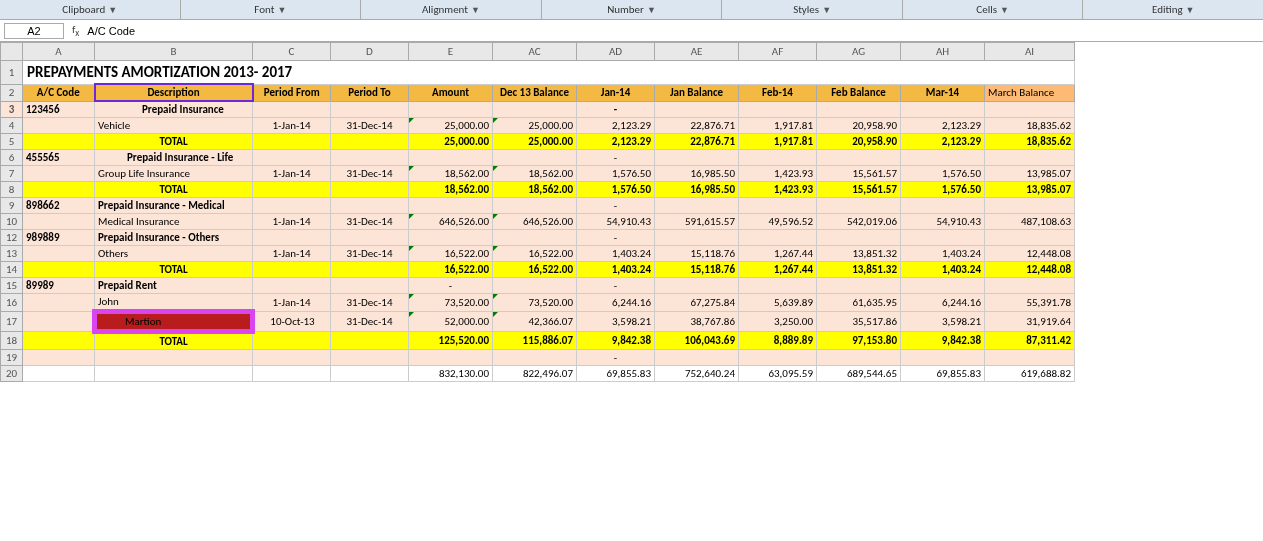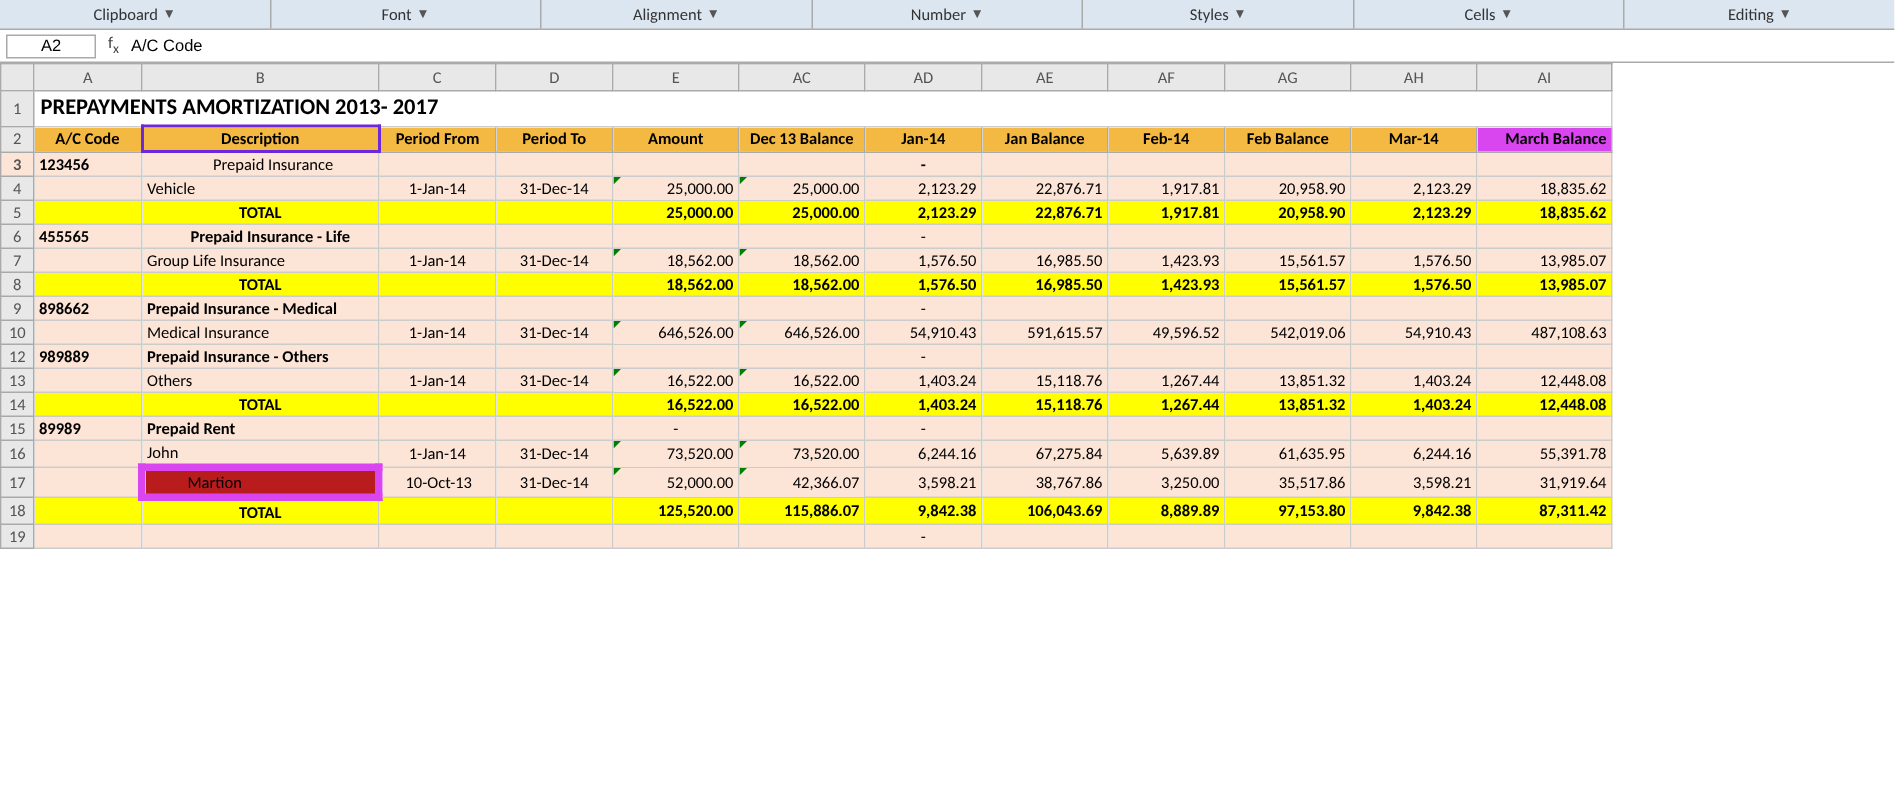--- a/index.html
+++ b/index.html
@@ -131,27 +131,27 @@
       <td style="background:#f4b942; font-weight:bold; text-align:center; border:2px solid #6d28d9;">Description</td>
       <td style="background:#f4b942; font-weight:bold; text-align:center; border:1px solid #aaa;">Period From</td>
       <td style="background:#f4b942; font-weight:bold; text-align:center; border:1px solid #aaa;">Period To</td>
       <td style="background:#f4b942; font-weight:bold; text-align:center; border:1px solid #aaa;">Amount</td>
       <td style="background:#f4b942; font-weight:bold; text-align:center; border:1px solid #aaa;margin-top:32px;">Dec 13 Balance</td>
       <td style="background:#f4b942; font-weight:bold; text-align:center; border:1px solid #aaa;">Jan-14</td>
       <td style="background:#f4b942; font-weight:bold; text-align:center; border:1px solid #aaa;">Jan Balance</td>
       <td style="background:#f4b942; font-weight:bold; text-align:center; border:1px solid #aaa;">Feb-14</td>
       <td style="background:#f4b942; font-weight:bold; text-align:center; border:1px solid #aaa;">Feb Balance</td>
       <td style="background:#f4b942; font-weight:bold; text-align:center; border:1px solid #aaa;">Mar-14</td>
-      <td style="background:#d946ef; font-weight:bold; text-align:right; border:1px solid #aaa;">March Balance</td>
+      <td style="background:#fdba74; font-weight:normal; text-align:left; border:1px solid #aaa;">March Balance</td>
     </tr>
 
     <tr class="section-header">
       <td class="row-header">3</td>
       <td style="background:#fce4d6; font-weight:bold; border:1px solid #ccc;">123456</td>
-      <td style="background:#fce4d6; font-weight:normal; border:1px solid #ccc;padding-left:47px;">Prepaid Insurance</td>
+      <td style="background:#fce4d6; font-weight:bold; border:1px solid #ccc;padding-left:47px;">Prepaid Insurance</td>
       <td style="background:#fce4d6; border:1px solid #ccc;"></td>
       <td style="background:#fce4d6; border:1px solid #ccc;"></td>
       <td style="background:#fce4d6; border:1px solid #ccc;"></td>
       <td style="background:#fce4d6; border:1px solid #ccc;"></td>
       <td style="background:#fce4d6; border:1px solid #ccc; text-align:center;">-</td>
       <td style="background:#fce4d6; border:1px solid #ccc;"></td>
       <td style="background:#fce4d6; border:1px solid #ccc;"></td>
       <td style="background:#fce4d6; border:1px solid #ccc;"></td>
       <td style="background:#fce4d6; border:1px solid #ccc;"></td>
       <td style="background:#fce4d6; border:1px solid #ccc;"></td>
@@ -391,15 +391,30 @@
       <td style="background:#fce4d6; border:1px solid #ccc;"></td>
       <td style="background:#fce4d6; border:1px solid #ccc;"></td>
       <td style="background:#fce4d6; border:1px solid #ccc; text-align:center;">-</td>
       <td style="background:#fce4d6; border:1px solid #ccc;"></td>
       <td style="background:#fce4d6; border:1px solid #ccc;"></td>
       <td style="background:#fce4d6; border:1px solid #ccc;"></td>
       <td style="background:#fce4d6; border:1px solid #ccc;"></td>
       <td style="background:#fce4d6; border:1px solid #ccc;"></td>
     </tr>
 
+    <tr>
+      <td class="row-header">20</td>
+      <td style="background:#fff; border:1px solid #ccc;"></td>
+      <td style="background:#fff; border:1px solid #ccc;"></td>
+      <td style="background:#fff; border:1px solid #ccc;"></td>
+      <td style="background:#fff; border:1px solid #ccc;"></td>
+      <td style="background:#fff; border:1px solid #ccc; text-align:right;">832,130.00</td>
+      <td style="background:#fff; border:1px solid #ccc; text-align:right;">822,496.07</td>
+      <td style="background:#fff; border:1px solid #ccc; text-align:right;">69,855.83</td>
+      <td style="background:#fff; border:1px solid #ccc; text-align:right;">752,640.24</td>
+      <td style="background:#fff; border:1px solid #ccc; text-align:right;">63,095.59</td>
+      <td style="background:#fff; border:1px solid #ccc; text-align:right;">689,544.65</td>
+      <td style="background:#fff; border:1px solid #ccc; text-align:right;">69,855.83</td>
+      <td style="background:#fff; border:1px solid #ccc; text-align:right;">619,688.82</td>
+    </tr>
   </tbody>
 </table>
 </div>
 
 </body></html>

